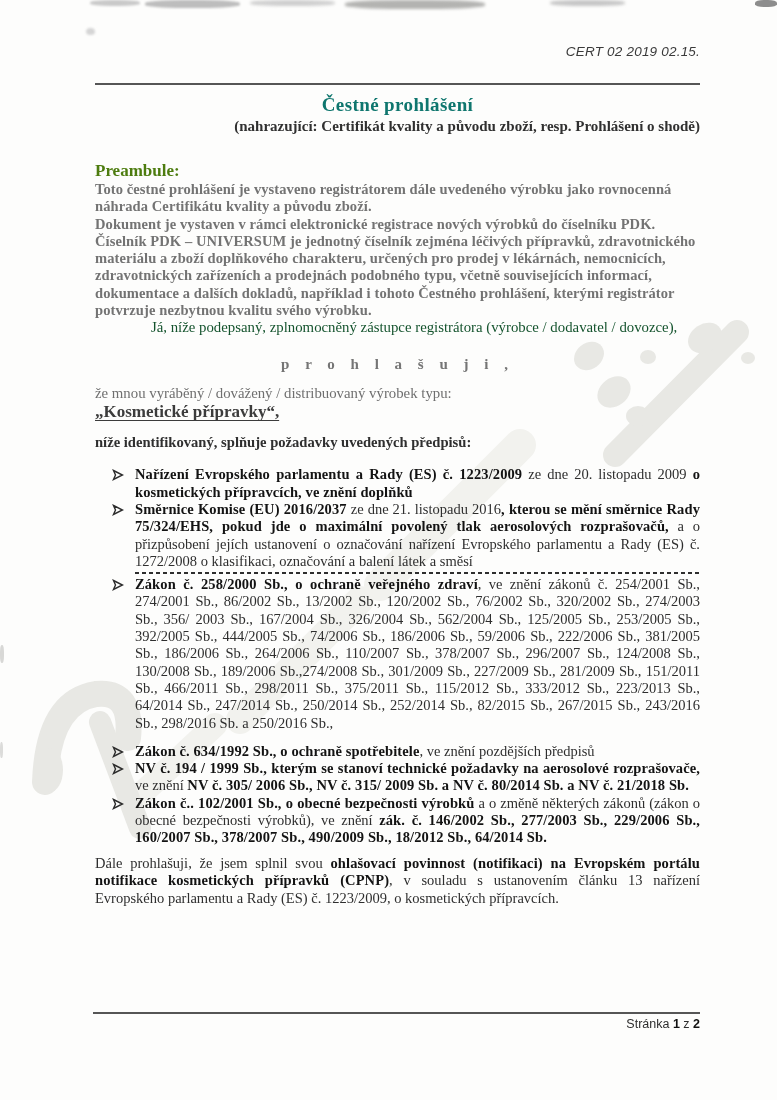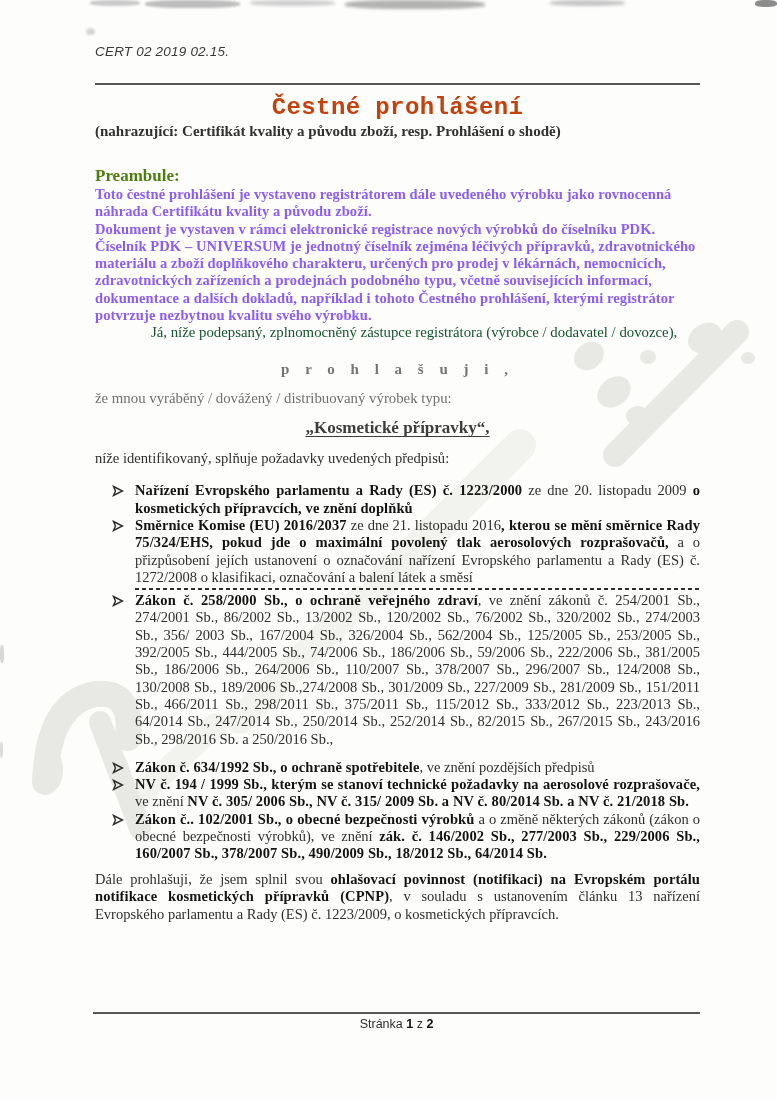--- a/index.html
+++ b/index.html
@@ -5,56 +5,56 @@
   html,body{margin:0;padding:0;background:#e9e9e9;}
   .page{
     position:relative;width:777px;height:1100px;margin:0 auto;
     background:#fdfdfc;overflow:hidden;
     font-family:"Liberation Serif","DejaVu Serif",serif;
     color:#2f2f2f;
   }
   .content{position:relative;z-index:2;padding:0 77px 0 95px;}
 
   .doc-ref{
-    margin-top:44px;text-align:left;
+    margin-top:44px;text-align:right;
     font-family:"Liberation Sans",sans-serif;font-style:italic;
     font-size:13.5px;color:#3a3a3a;letter-spacing:.2px;
   }
   .rule{height:2px;background:#565656;}
   .rule-top{margin-top:24px;}
 
-  .title{margin-top:9px;text-align:center;font-size:24px;font-weight:bold;color:#c2410c;letter-spacing:.4px;font-family:Liberation Mono, monospace;}
-  .subtitle{margin-top:2px;text-align:left;font-size:15px;font-weight:bold;color:#303030;}
+  .title{margin-top:9px;text-align:center;font-size:19px;font-weight:bold;color:#0f766e;letter-spacing:.4px;}
+  .subtitle{margin-top:2px;text-align:right;font-size:15px;font-weight:bold;color:#303030;}
 
   .pre-h{margin-top:26px;font-size:17px;font-weight:bold;color:#4d7c0f;}
-  .pre-p{font-size:14.5px;font-weight:bold;line-height:17.3px;color:#8b5cf6;}
+  .pre-p{font-size:14.5px;font-weight:bold;line-height:17.3px;color:#737373;}
 
   .intro{margin-top:0;text-indent:56px;font-size:14.8px;color:#14532d;}
   .verb{margin-top:20px;text-align:center;font-size:15px;font-weight:600;letter-spacing:6px;color:#757575;font-family:Liberation Serif, serif;}
   .product-intro{margin-top:12px;font-size:14.8px;color:#6f6f6f;}
-  .product-type{margin-top:11px;text-align:center;font-size:17px;font-weight:bold;color:#3c3c3c;text-decoration:underline;text-underline-offset:3px;}
-  .compliance{margin-top:12px;font-size:14.6px;color:#2f2f2f;}
+  .product-type{font-size:17px;font-weight:bold;color:#3c3c3c;text-decoration:underline;text-underline-offset:3px;}
+  .compliance{margin-top:12px;font-size:14.6px;color:#2f2f2f;font-weight:bold;}
 
   .list{margin-top:15px;}
   .li{position:relative;padding-left:40px;font-size:14.5px;line-height:17.3px;text-align:justify;color:#2e2e2e;}
   .li b, .closing b, .pre-p{letter-spacing:.1px;}
   .li b{color:#131313;}
   .marker{position:absolute;left:17px;top:3px;width:12px;height:12px;}
   .dashed{
     height:2px;margin:2px 0 2px 40px;
     background:repeating-linear-gradient(90deg,#2e2e2e 0 4px,transparent 4px 7px);
   }
   .gap-after{margin-bottom:11px;}
 
   .closing{margin-top:8px;font-size:14.5px;line-height:17.6px;text-align:justify;color:#2e2e2e;}
   .closing b{color:#131313;}
 
   .footer{position:absolute;left:93px;right:77px;top:1012px;z-index:2;}
   .footer-text{
-    margin-top:3px;text-align:center;
+    margin-top:3px;text-align:right;
     font-family:"Liberation Sans",sans-serif;font-size:12.5px;color:#2e2e2e;
   }
   .footer-text b{color:#111;}
 
   .wm{position:absolute;left:0;top:0;z-index:1;}
   .artifact{position:absolute;z-index:3;border-radius:40%;}
   .a1{left:90px;top:0;width:50px;height:6px;background:#c9c9c9;filter:blur(1px);}
   .a2{left:145px;top:0;width:95px;height:8px;background:#bdbdbd;filter:blur(1px);}
   .a3{left:250px;top:0;width:85px;height:6px;background:#cfcfcf;filter:blur(1.5px);}
   .a4{left:345px;top:0;width:140px;height:9px;background:#b3b3b1;filter:blur(1.5px);}
@@ -120,21 +120,21 @@
     <div class="product-intro">že mnou vyráběný / dovážený / distribuovaný výrobek typu:</div>
     <div class="product-type">„Kosmetické přípravky“,</div>
     <div class="compliance">níže identifikovaný, splňuje požadavky uvedených předpisů:</div>
 
     <div class="list">
 
       <div class="li">
         <svg class="marker" viewBox="0 0 12 12">
             <path d="M1.5 1.5 L10.5 6 L1.5 10.5 L3.5 6 Z" fill="none" stroke="#2b2b2b" stroke-width="1.4"></path>
           </svg>
-        <div class="li-text"><b>Nařízení Evropského parlamentu a Rady (ES) č. 1223/2000</b><span> ze dne 20. listopadu 2009 </span><b>o kosmetických přípravcích, ve znění doplňků</b></div>
+        <div class="li-text"><b>Nařízení Evropského parlamentu a Rady (ES) č. 1223/2009</b><span> ze dne 20. listopadu 2009 </span><b>o kosmetických přípravcích, ve znění doplňků</b></div>
       </div>
 
 
       <div class="li">
         <svg class="marker" viewBox="0 0 12 12">
             <path d="M1.5 1.5 L10.5 6 L1.5 10.5 L3.5 6 Z" fill="none" stroke="#2b2b2b" stroke-width="1.4"></path>
           </svg>
         <div class="li-text"><b>Směrnice Komise (EU) 2016/2037</b><span> ze dne 21. listopadu 2016</span><b>, kterou se mění směrnice Rady 75/324/EHS, pokud jde o maximální povolený tlak aerosolových rozprašovačů,</b><span> a o přizpůsobení jejích ustanovení o označování nařízení Evropského parlamentu a Rady (ES) č. 1272/2008 o klasifikaci, označování a balení látek a směsí</span></div>
       </div>
 

